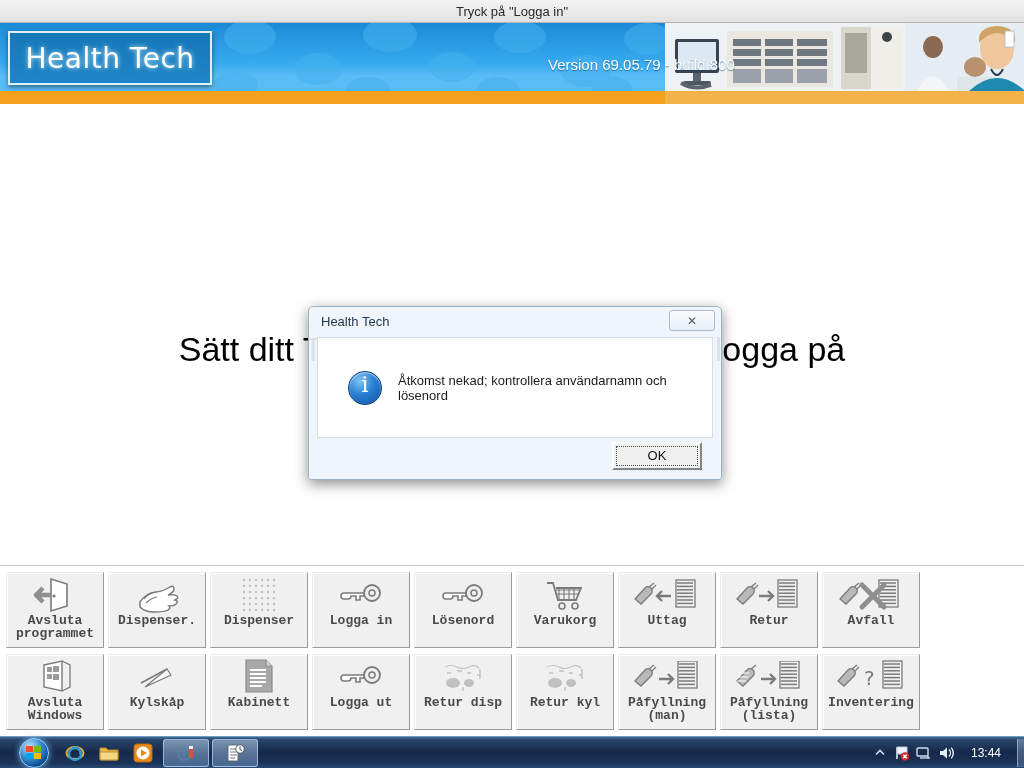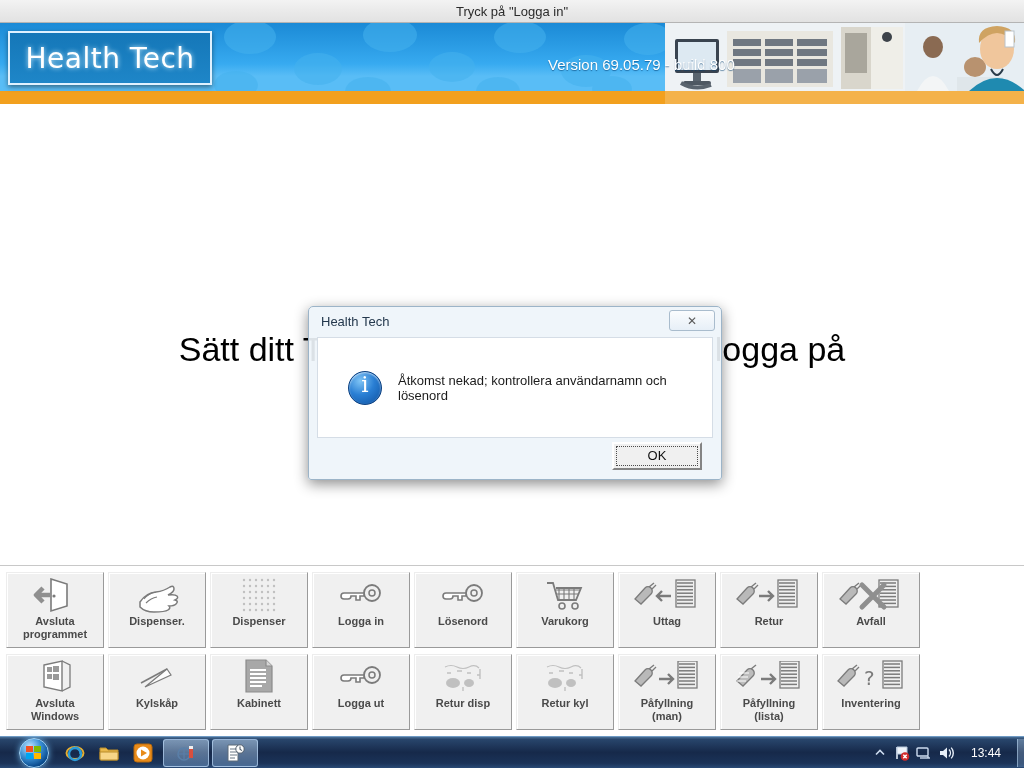--- a/index.html
+++ b/index.html
@@ -74,22 +74,22 @@
     box-shadow:inset 1px 1px 0 #ffffff;
     display:flex;flex-direction:column;align-items:center;
     justify-content:flex-start;
     cursor:default;overflow:hidden;
   }
   .tbtn .ico{
     height:38px;display:flex;align-items:center;justify-content:center;
     margin-top:3px;
   }
   .tbtn .lbl{
-    font-size:11px;font-weight:bold;color:#4a4a4a;text-align:center;
-    line-height:14px;padding:0 2px;
+    font-size:13px;font-weight:bold;color:#4a4a4a;text-align:center;
+    line-height:14px;padding:0 2px;font-family:Liberation Mono, monospace;
   }
   .tbtn .lbl.two{margin-top:-1px;}
 
   
   #dialog{
     position:absolute;left:308px;top:306px;width:414px;height:174px;
     background:rgba(238,244,250,.92);
     border:1px solid #9cb4c8;
     border-radius:5px 5px 3px 3px;
     box-shadow:0 4px 14px rgba(0,0,0,.45);

